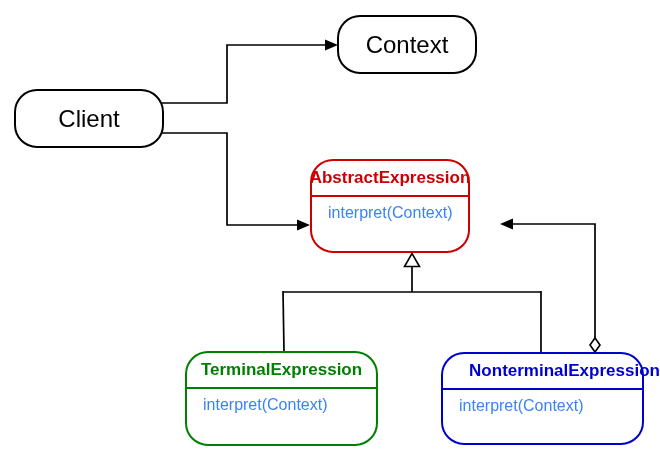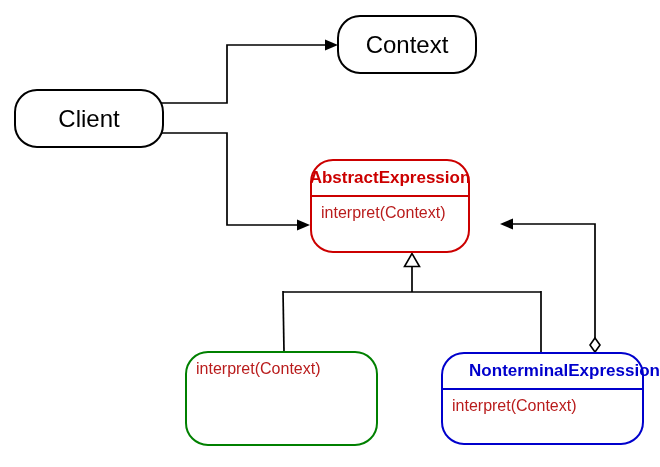--- a/index.html
+++ b/index.html
@@ -15,21 +15,21 @@
   .node{position:absolute;box-sizing:border-box;background:#ffffff;border-radius:23px;}
   .simple-box{
     border:2px solid #000000;display:flex;align-items:center;justify-content:center;
     font-size:24px;color:#000000;
   }
   .uml-box{border:2px solid #000000;display:flex;flex-direction:column;}
   .uml-title{
     height:34px;flex:0 0 34px;display:flex;align-items:center;justify-content:center;
     font-weight:bold;font-size:17px;border-bottom:2px solid #000000;
   }
-  .uml-method{padding:7px 9px 0 9px;font-size:16px;color:#b91c1c;}
+  .uml-method{padding:7px 9px 0 16px;font-size:16px;color:#3b82f6;}
 
   .uml--red{border-color:#cc0000;}
   .uml--red .uml-title{color:#cc0000;border-bottom-color:#cc0000;}
   .uml--green{border-color:#008000;}
   .uml--green .uml-title{color:#008000;border-bottom-color:#008000;}
   .uml--blue{border-color:#0000cc;}
   .uml--blue .uml-title{color:#0000cc;border-bottom-color:#0000cc;padding-left:44px;}
 </style>
 </head>
 <body>
@@ -70,20 +70,21 @@
   <div class="node simple-box" style="left:337px;top:15px;width:140px;height:59px;">
     <span>Context</span>
   </div>
 
   <div class="node uml-box uml--red" style="left:310px;top:159px;width:160px;height:94px;">
     <div class="uml-title">AbstractExpression</div>
     <div class="uml-method">interpret(Context)</div>
   </div>
 
   <div class="node uml-box uml--green" style="left:185px;top:351px;width:193px;height:95px;">
+    <div class="uml-title">TerminalExpression</div>
     <div class="uml-method">interpret(Context)</div>
   </div>
 
   <div class="node uml-box uml--blue" style="left:441px;top:352px;width:203px;height:93px;">
     <div class="uml-title">NonterminalExpression</div>
     <div class="uml-method">interpret(Context)</div>
   </div>
 
 </div>
 

